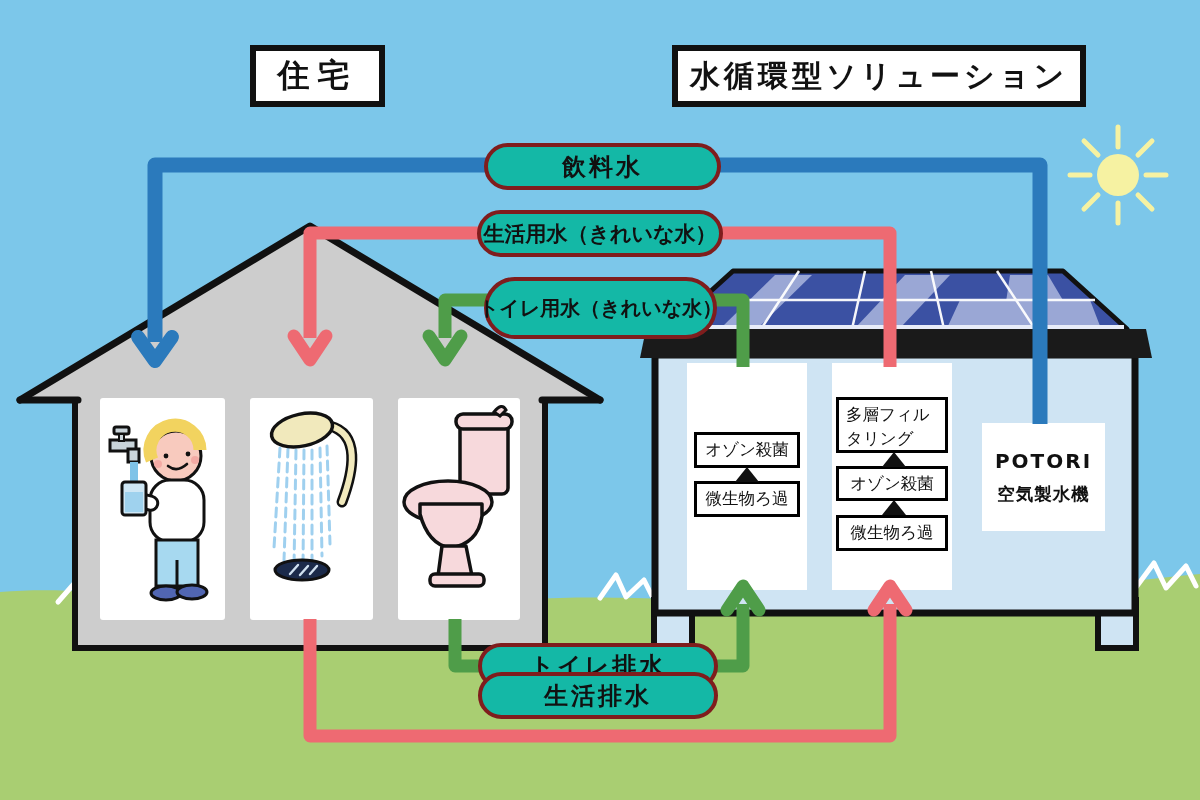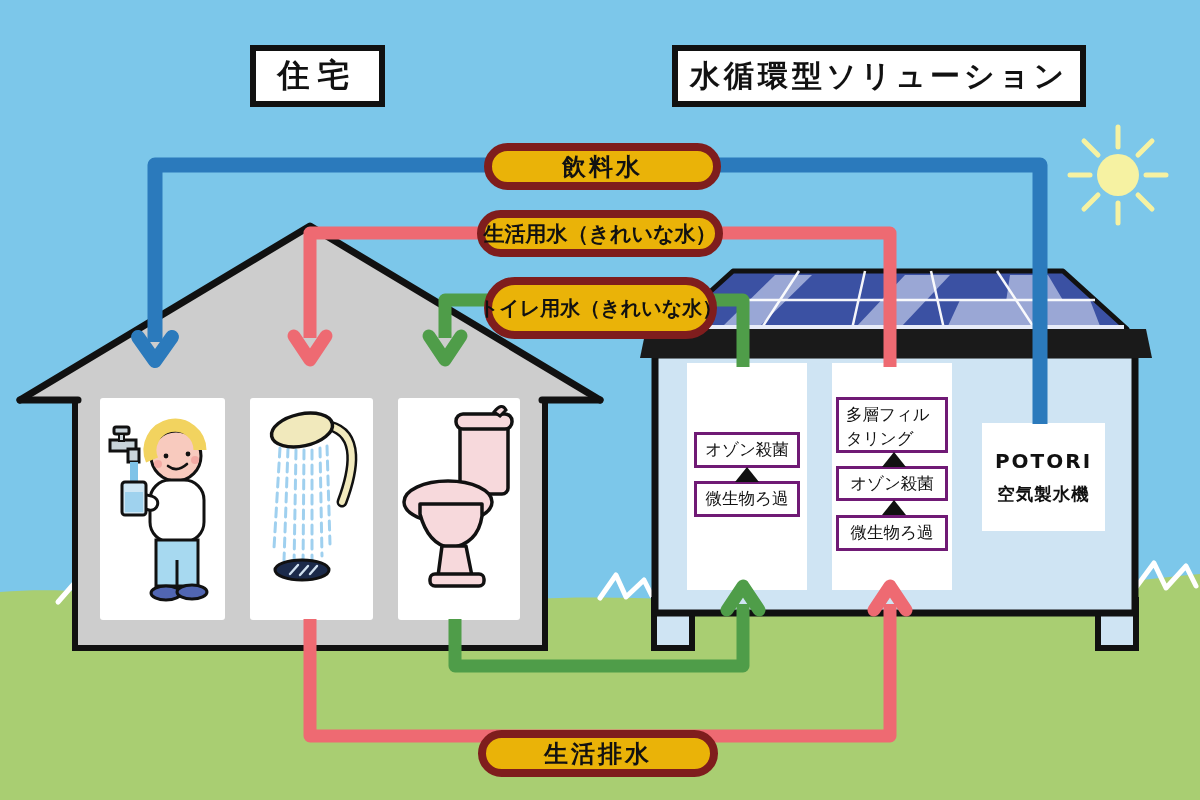--- a/index.html
+++ b/index.html
@@ -13,31 +13,31 @@
   .scene,.overlay{position:absolute;left:0;top:0;}
   .overlay{pointer-events:none;}
   .title-box{
     position:absolute;background:#fff;border:6px solid #111;
     display:flex;align-items:center;justify-content:center;
     font-weight:700;white-space:nowrap;box-sizing:border-box;
   }
   .title-house{left:250px;top:45px;width:135px;height:62px;font-size:32px;letter-spacing:8px;font-family:Liberation Mono, monospace;}
   .title-solution{left:672px;top:45px;width:414px;height:62px;font-size:30px;letter-spacing:4px;}
   .pill{
-    position:absolute;background:#eab308;border:8px solid #7f1d1d;border-radius:999px;
+    position:absolute;background:#14b8a6;border:4px solid #7f1d1d;border-radius:999px;
     display:flex;align-items:center;justify-content:center;
     font-weight:700;white-space:nowrap;box-sizing:border-box;z-index:40;
   }
   .pill-drinking{left:484px;top:143px;width:237px;height:47px;font-size:24px;letter-spacing:3px;}
   .pill-domestic-clean{left:477px;top:210px;width:246px;height:47px;font-size:21px;}
   .pill-toilet-clean{left:484px;top:277px;width:233px;height:62px;font-size:20px;}
   .pill-toilet-drain{left:478px;top:643px;width:240px;height:46px;font-size:24px;letter-spacing:3px;}
-  .pill-domestic-drain{left:478px;top:730px;width:240px;height:47px;font-size:24px;letter-spacing:3px;}
+  .pill-domestic-drain{left:478px;top:672px;width:240px;height:47px;font-size:24px;letter-spacing:3px;}
   .proc-box{
-    position:absolute;background:#fff;border:3px solid #701a75;box-sizing:border-box;
+    position:absolute;background:#fff;border:3px solid #000000;box-sizing:border-box;
     display:flex;align-items:center;justify-content:center;
     font-size:16.5px;font-weight:500;z-index:20;white-space:nowrap;
   }
   .proc-box.multiline{
     justify-content:flex-start;align-items:flex-start;white-space:normal;
     padding:3px 7px;line-height:1.45;word-break:break-all;text-align:left;
   }
   .tri-up{
     position:absolute;width:0;height:0;z-index:21;
     border-left:12px solid transparent;border-right:12px solid transparent;
@@ -222,15 +222,16 @@
       <polyline points="874,610 890,586 906,610" fill="none" stroke="#ee6a72" stroke-width="13" stroke-linecap="round" stroke-linejoin="round"></polyline>
     </g>
   </svg>
 
   <div class="title-box title-house">住宅</div>
   <div class="title-box title-solution">水循環型ソリューション</div>
 
   <div class="pill pill-drinking">飲料水</div>
   <div class="pill pill-domestic-clean">生活用水（きれいな水）</div>
   <div class="pill pill-toilet-clean">トイレ用水（きれいな水）</div>
+  <div class="pill pill-toilet-drain">トイレ排水</div>
   <div class="pill pill-domestic-drain">生活排水</div>
 
 </div>
 
 </body></html>

